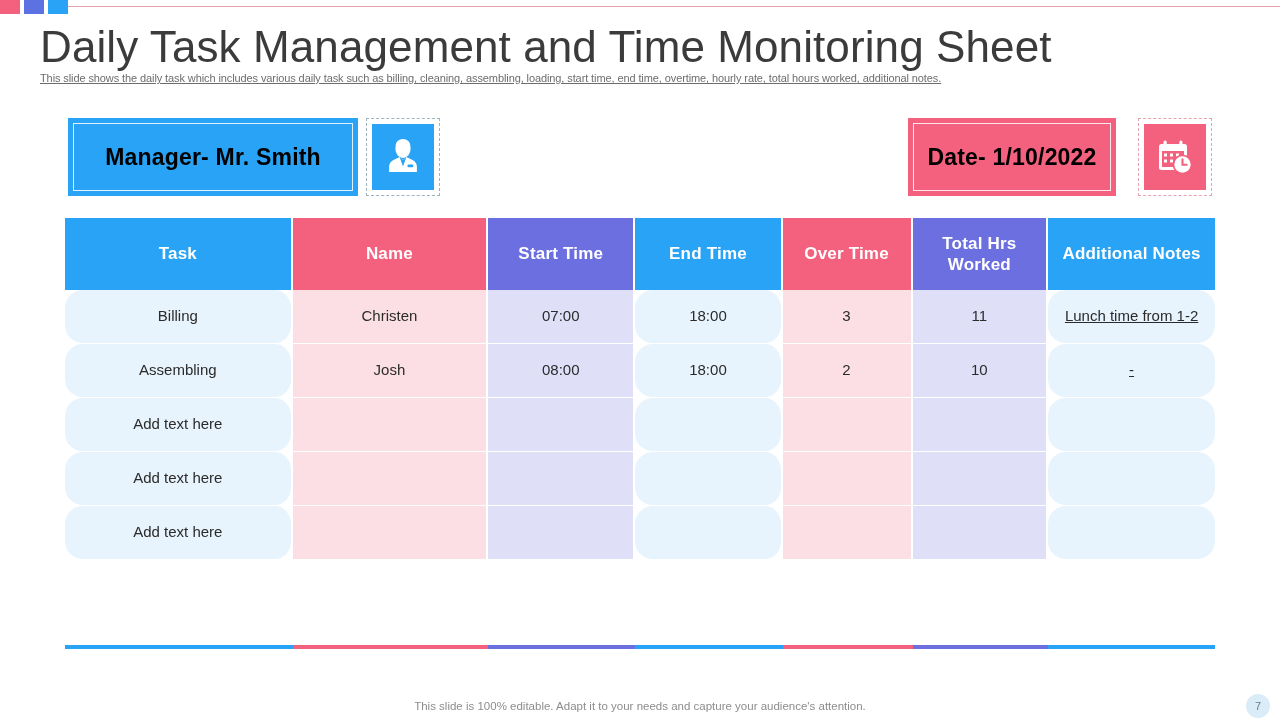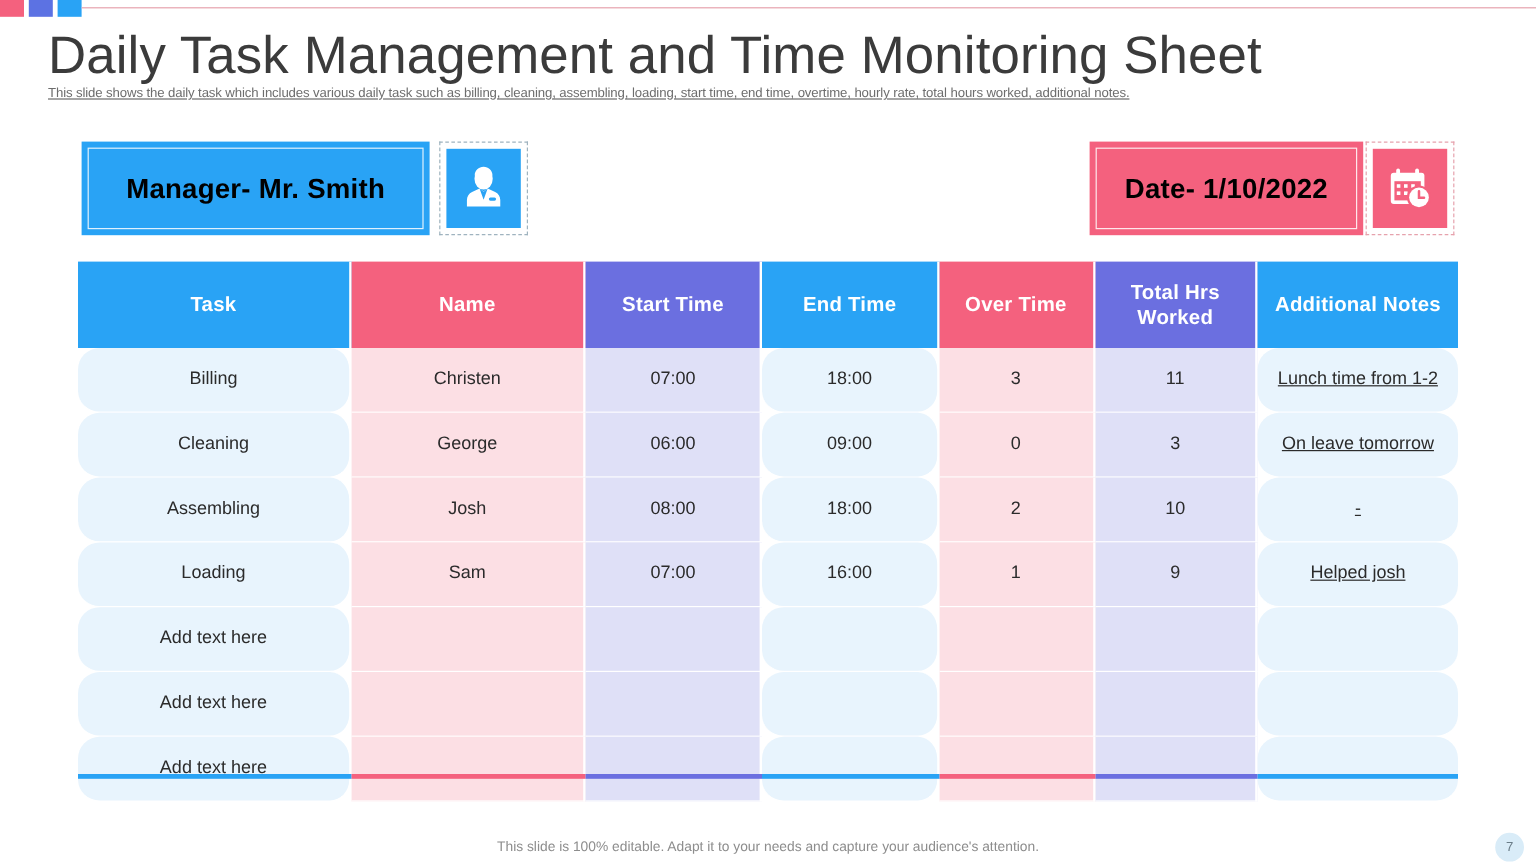--- a/index.html
+++ b/index.html
@@ -95,21 +95,21 @@
     white-space: nowrap;
   }
 
   .manager-box {
     left: 68px;
     width: 290px;
     background: #29a3f5;
   }
   .date-box {
     left: 908px;
-    width: 228px;
+    width: 208px;
     background: #f4617e;
   }
 
   .icon-box {
     position: absolute;
     top: 0;
     width: 74px;
     height: 78px;
     border: 1.4px dashed #9fb3bf;
     display: flex;
@@ -301,45 +301,27 @@
       <tr>
         <td class="c-blue">Billing</td>
         <td class="c-pink">Christen</td>
         <td class="c-purple">07:00</td>
         <td class="c-blue">18:00</td>
         <td class="c-pink">3</td>
         <td class="c-purple">11</td>
         <td class="c-blue">Lunch time from 1-2</td>
       </tr>
       <tr>
-        <td class="c-blue">Cleaning</td>
-        <td class="c-pink">George</td>
-        <td class="c-purple">06:00</td>
-        <td class="c-blue">09:00</td>
-        <td class="c-pink">0</td>
-        <td class="c-purple">3</td>
-        <td class="c-blue">On leave tomorrow</td>
-      </tr>
-      <tr>
         <td class="c-blue">Assembling</td>
         <td class="c-pink">Josh</td>
         <td class="c-purple">08:00</td>
         <td class="c-blue">18:00</td>
         <td class="c-pink">2</td>
         <td class="c-purple">10</td>
         <td class="c-blue">-</td>
-      </tr>
-      <tr>
-        <td class="c-blue">Loading</td>
-        <td class="c-pink">Sam</td>
-        <td class="c-purple">07:00</td>
-        <td class="c-blue">16:00</td>
-        <td class="c-pink">1</td>
-        <td class="c-purple">9</td>
-        <td class="c-blue">Helped josh</td>
       </tr>
       <tr>
         <td class="c-blue">Add text here</td>
         <td class="c-pink"></td>
         <td class="c-purple"></td>
         <td class="c-blue"></td>
         <td class="c-pink"></td>
         <td class="c-purple"></td>
         <td class="c-blue"></td>
       </tr>

